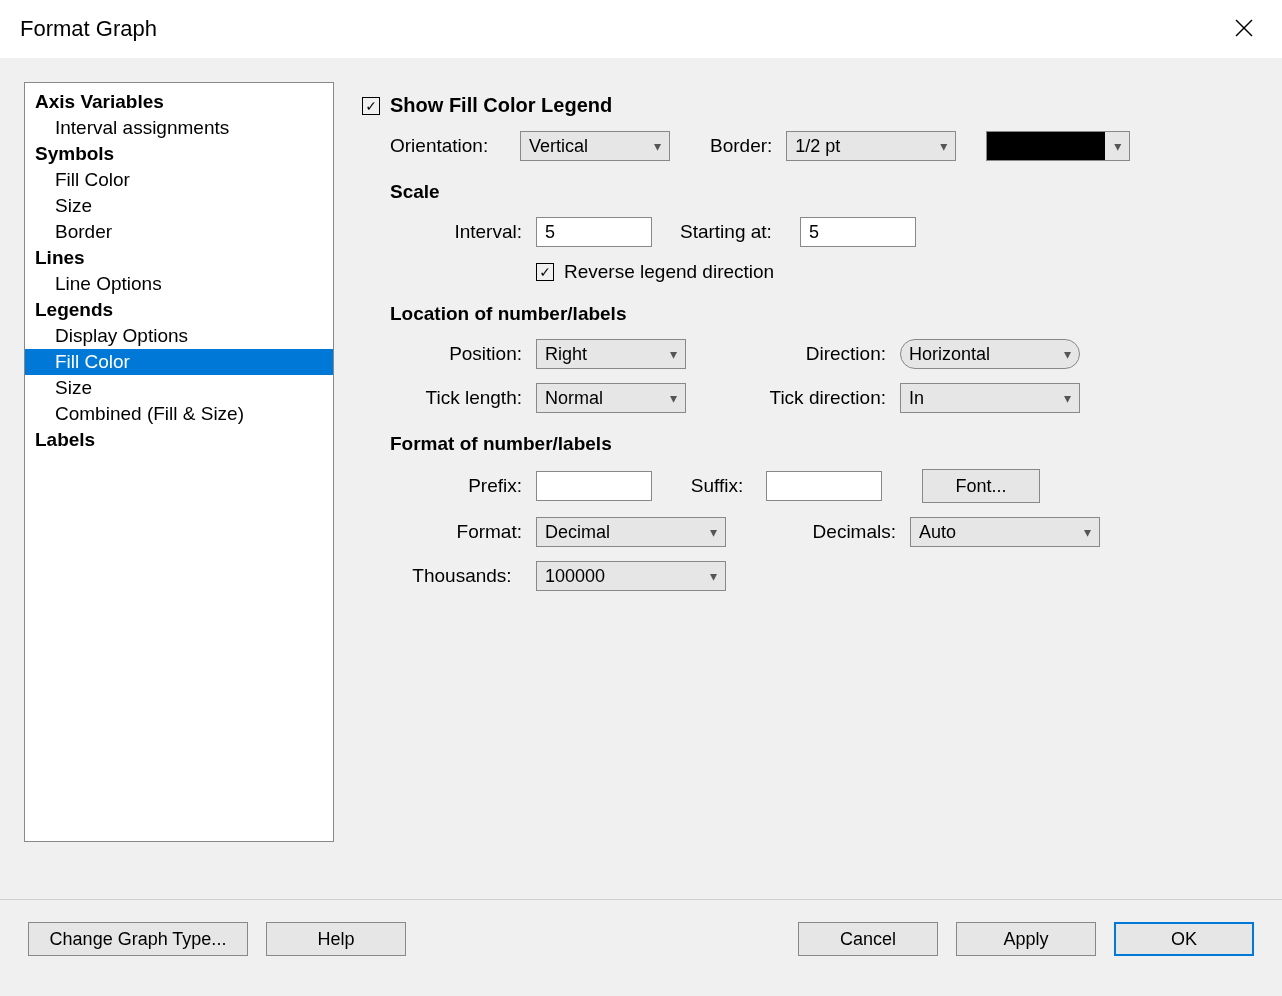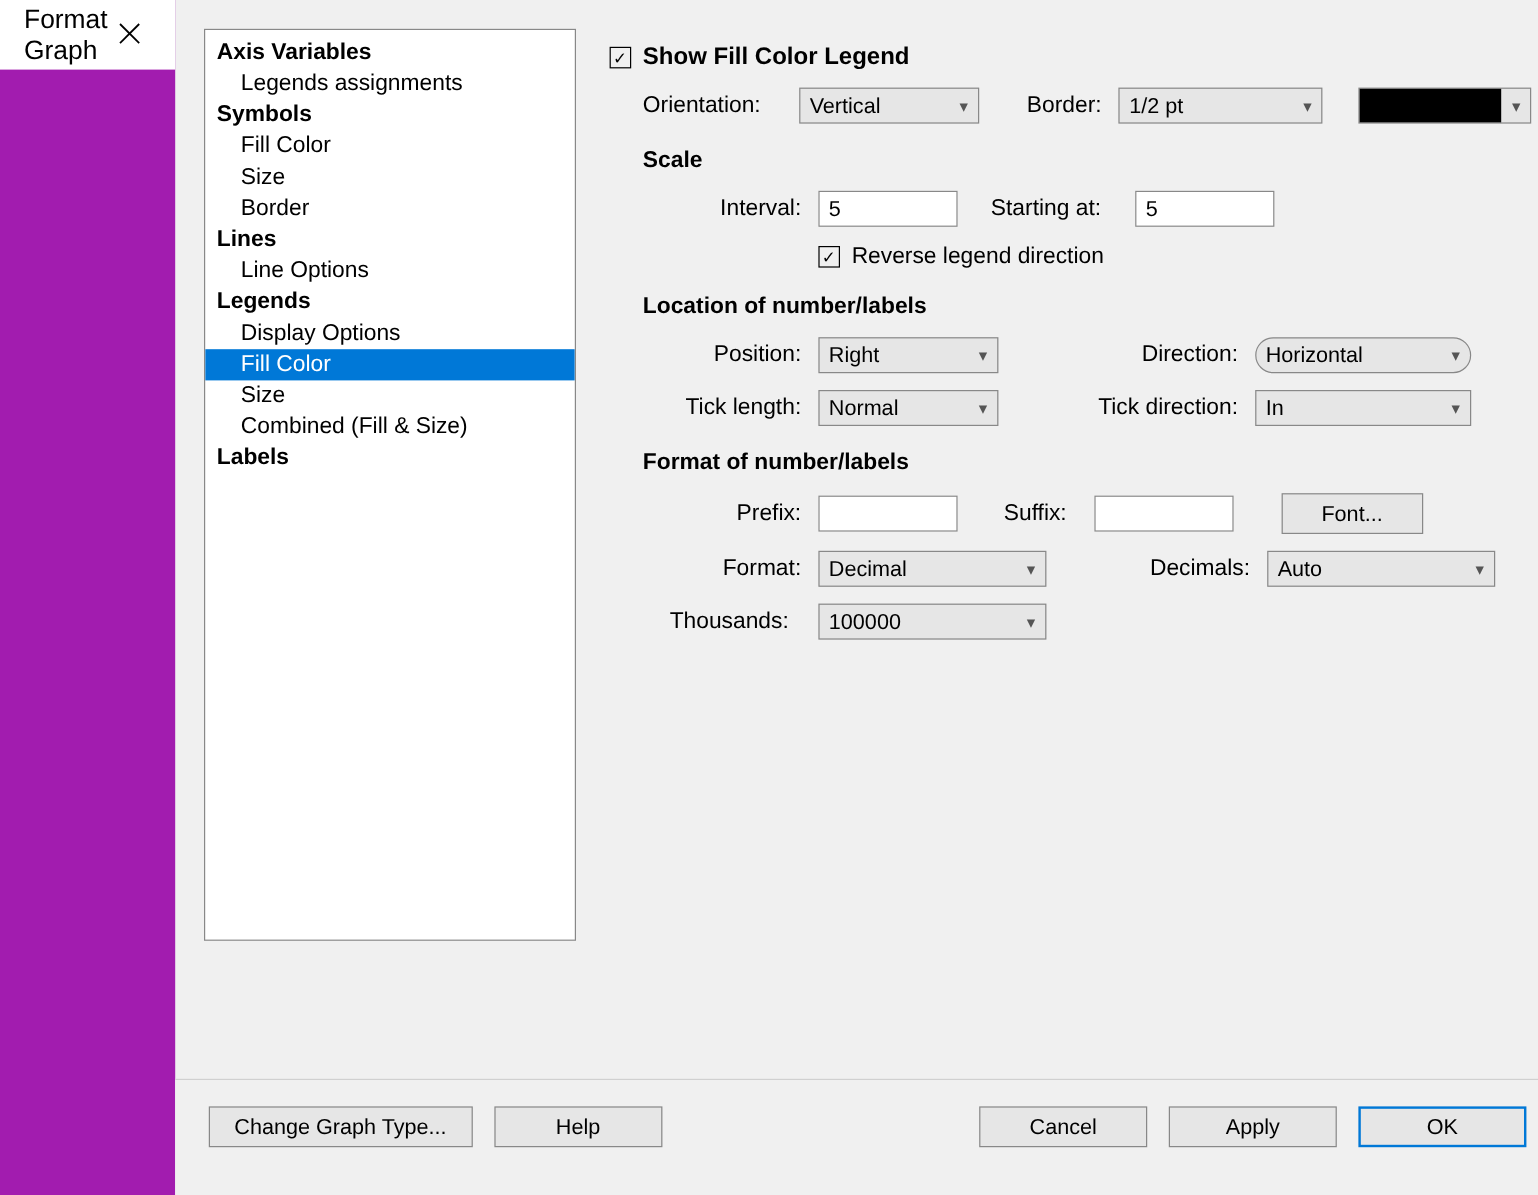--- a/index.html
+++ b/index.html
@@ -9,23 +9,23 @@
     height: 996px;
     font-family: "Segoe UI", Arial, sans-serif;
     font-size: 18px;
     color: #000;
     background: #fff;
     overflow: hidden;
   }
   .dialog {
     width: 1282px;
     height: 996px;
-    background: #a21caf;
-    display: flex;
-    flex-direction: row;
+    background: #f9a8d4;
+    display: flex;
+    flex-direction: column;
     box-sizing: border-box;
   }
   .titlebar {
     height: 58px;
     display: flex;
     align-items: center;
     justify-content: space-between;
     padding: 0 20px 0 20px;
     font-size: 22px;
     background: #fff;
@@ -205,21 +205,21 @@
         <line x1="18" y1="2" x2="2" y2="18" stroke="#000" stroke-width="1.5"></line>
       </svg>
     </div>
   </div>
 
   <div class="body-area">
     <div class="main-row">
 
       <div class="sidebar" id="sidebar">
           <div class="hdr">Axis Variables</div>
-          <div class="item">Legends assignments</div>
+          <div class="item">Interval assignments</div>
           <div class="hdr">Symbols</div>
           <div class="item">Fill Color</div>
           <div class="item">Size</div>
           <div class="item">Border</div>
           <div class="hdr">Lines</div>
           <div class="item">Line Options</div>
           <div class="hdr">Legends</div>
           <div class="item">Display Options</div>
           <div class="item selected">Fill Color</div>
           <div class="item">Size</div>

